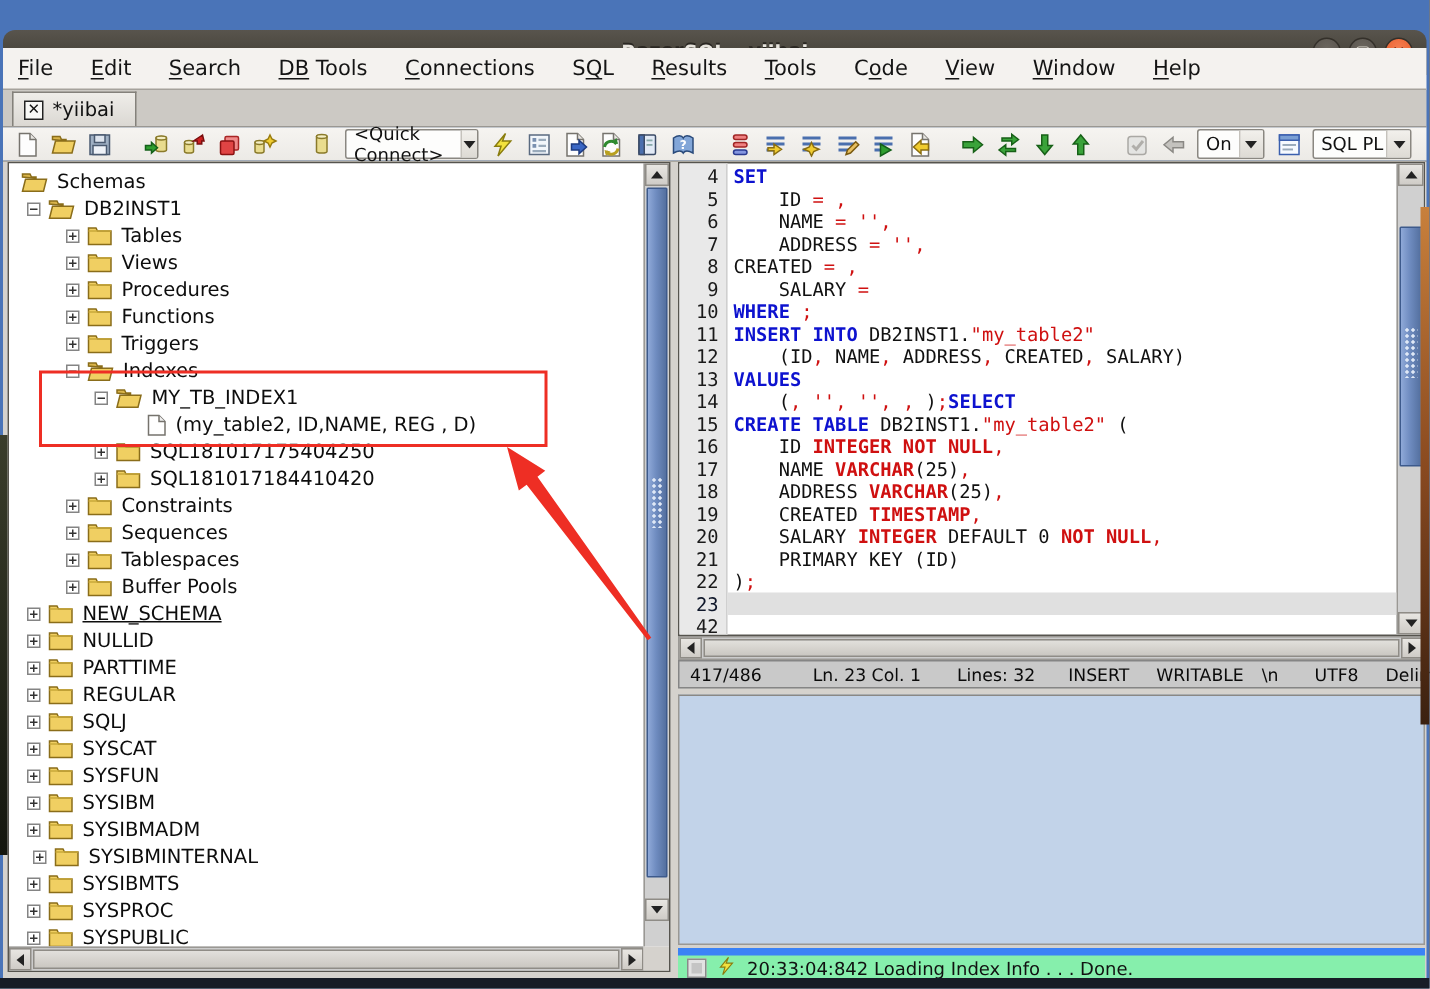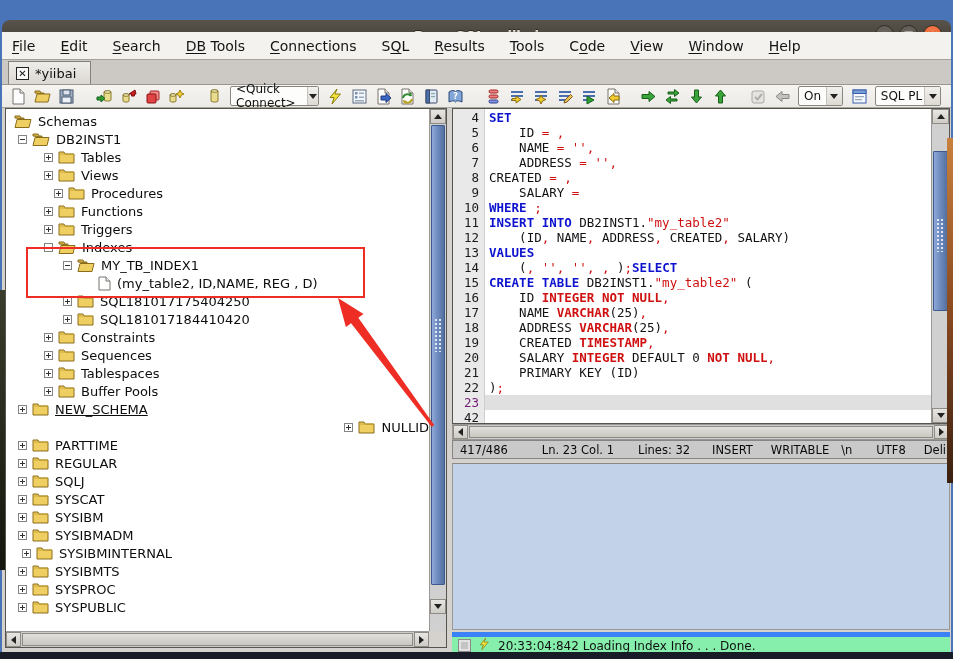--- a/index.html
+++ b/index.html
@@ -76,21 +76,21 @@
     background:linear-gradient(90deg,#8fa9d8,#6f8cc0 45%,#54709f); }
   .vthumb .grip { position:absolute; left:2px; right:2px; top:42%; height:34px;
     background-image:radial-gradient(#dfe8f6 1px, transparent 1.2px); background-size:4px 4px; }
   .hthumb { position:absolute; top:1px; bottom:1px; background:linear-gradient(#e2e0dc,#cac7c1); border:1px solid #8f8c86; }
 
   
   .right-panel { position:absolute; left:450px; top:0; width:498px; height:544px; }
   .editor { position:absolute; left:0; top:0; width:498px; height:316px; border:1px solid #56544e; background:#fff; display:flex; }
   .gutter { width:32px; background:#e9e9e9; border-right:1px solid #cfcfcf; font-family:"DejaVu Sans Mono",monospace;
     font-size:12.5px; color:#1a1a1a; text-align:right; padding:1px 5px 0 0; line-height:15px; flex:none; }
-  .gutter .cur { color:#701a75; }
+  .gutter .cur { color:#0f172a; }
   .code-area { flex:1; position:relative; font-family:"DejaVu Sans Mono",monospace; font-size:12.5px; line-height:15px;
     padding:1px 0 0 4px; overflow:hidden; white-space:pre; }
   .cline { height:15px; position:relative; z-index:1; }
   .cline.hl { background:#e0e0e0; margin-left:-4px; padding-left:4px; }
   .kw { color:#0d12cf; font-weight:bold; }
   .rd { color:#cf1010; }
   .rdb { color:#cf1010; font-weight:bold; }
   .pl { color:#111; }
   .ed-vscroll { width:18px; background:#d0d0d0; border-left:1px solid #9a9894; position:relative; flex:none; }
   .ed-hscroll { position:absolute; left:0; top:316px; width:498px; height:16px; background:#cccccc; border:1px solid #9a9894; }
@@ -372,21 +372,21 @@
                 <path d="M1 13.5L3 5.5h14l-2 8z" fill="#f0cf62" stroke="#8a6d1a"></path>
               </svg></span><span>DB2INST1</span></div>
           <div class="trow" style="padding-left: 38px;"><span class="texp plus"></span><span class="ticon"><svg width="17" height="15" viewBox="0 0 17 15">
                 <path d="M1 4V2h5l1 2h9v9H1z" fill="#f0cf62" stroke="#8a6d1a"></path>
                 <path d="M1 4h15" stroke="#c9a83a"></path>
               </svg></span><span>Tables</span></div>
           <div class="trow" style="padding-left: 38px;"><span class="texp plus"></span><span class="ticon"><svg width="17" height="15" viewBox="0 0 17 15">
                 <path d="M1 4V2h5l1 2h9v9H1z" fill="#f0cf62" stroke="#8a6d1a"></path>
                 <path d="M1 4h15" stroke="#c9a83a"></path>
               </svg></span><span>Views</span></div>
-          <div class="trow" style="padding-left: 48px;"><span class="texp plus"></span><span class="ticon"><svg width="17" height="15" viewBox="0 0 17 15">
+          <div class="trow" style="padding-left: 38px;"><span class="texp plus"></span><span class="ticon"><svg width="17" height="15" viewBox="0 0 17 15">
                 <path d="M1 4V2h5l1 2h9v9H1z" fill="#f0cf62" stroke="#8a6d1a"></path>
                 <path d="M1 4h15" stroke="#c9a83a"></path>
               </svg></span><span>Procedures</span></div>
           <div class="trow" style="padding-left: 38px;"><span class="texp plus"></span><span class="ticon"><svg width="17" height="15" viewBox="0 0 17 15">
                 <path d="M1 4V2h5l1 2h9v9H1z" fill="#f0cf62" stroke="#8a6d1a"></path>
                 <path d="M1 4h15" stroke="#c9a83a"></path>
               </svg></span><span>Functions</span></div>
           <div class="trow" style="padding-left: 38px;"><span class="texp plus"></span><span class="ticon"><svg width="17" height="15" viewBox="0 0 17 15">
                 <path d="M1 4V2h5l1 2h9v9H1z" fill="#f0cf62" stroke="#8a6d1a"></path>
                 <path d="M1 4h15" stroke="#c9a83a"></path>
@@ -424,40 +424,44 @@
                 <path d="M1 4h15" stroke="#c9a83a"></path>
               </svg></span><span>Tablespaces</span></div>
           <div class="trow" style="padding-left: 38px;"><span class="texp plus"></span><span class="ticon"><svg width="17" height="15" viewBox="0 0 17 15">
                 <path d="M1 4V2h5l1 2h9v9H1z" fill="#f0cf62" stroke="#8a6d1a"></path>
                 <path d="M1 4h15" stroke="#c9a83a"></path>
               </svg></span><span>Buffer Pools</span></div>
           <div class="trow" style="padding-left: 12px; text-decoration: underline;"><span class="texp plus"></span><span class="ticon"><svg width="17" height="15" viewBox="0 0 17 15">
                 <path d="M1 4V2h5l1 2h9v9H1z" fill="#f0cf62" stroke="#8a6d1a"></path>
                 <path d="M1 4h15" stroke="#c9a83a"></path>
               </svg></span><span>NEW_SCHEMA</span></div>
-          <div class="trow" style="padding-left: 12px; justify-content: flex-end;"><span class="texp plus"></span><span class="ticon"><svg width="17" height="15" viewBox="0 0 17 15">
+          <div class="trow" style="padding-left: 12px;"><span class="texp plus"></span><span class="ticon"><svg width="17" height="15" viewBox="0 0 17 15">
                 <path d="M1 4V2h5l1 2h9v9H1z" fill="#f0cf62" stroke="#8a6d1a"></path>
                 <path d="M1 4h15" stroke="#c9a83a"></path>
               </svg></span><span>NULLID</span></div>
           <div class="trow" style="padding-left: 12px;"><span class="texp plus"></span><span class="ticon"><svg width="17" height="15" viewBox="0 0 17 15">
                 <path d="M1 4V2h5l1 2h9v9H1z" fill="#f0cf62" stroke="#8a6d1a"></path>
                 <path d="M1 4h15" stroke="#c9a83a"></path>
               </svg></span><span>PARTTIME</span></div>
           <div class="trow" style="padding-left: 12px;"><span class="texp plus"></span><span class="ticon"><svg width="17" height="15" viewBox="0 0 17 15">
                 <path d="M1 4V2h5l1 2h9v9H1z" fill="#f0cf62" stroke="#8a6d1a"></path>
                 <path d="M1 4h15" stroke="#c9a83a"></path>
               </svg></span><span>REGULAR</span></div>
           <div class="trow" style="padding-left: 12px;"><span class="texp plus"></span><span class="ticon"><svg width="17" height="15" viewBox="0 0 17 15">
                 <path d="M1 4V2h5l1 2h9v9H1z" fill="#f0cf62" stroke="#8a6d1a"></path>
                 <path d="M1 4h15" stroke="#c9a83a"></path>
               </svg></span><span>SQLJ</span></div>
           <div class="trow" style="padding-left: 12px;"><span class="texp plus"></span><span class="ticon"><svg width="17" height="15" viewBox="0 0 17 15">
                 <path d="M1 4V2h5l1 2h9v9H1z" fill="#f0cf62" stroke="#8a6d1a"></path>
                 <path d="M1 4h15" stroke="#c9a83a"></path>
               </svg></span><span>SYSCAT</span></div>
+          <div class="trow" style="padding-left: 12px;"><span class="texp plus"></span><span class="ticon"><svg width="17" height="15" viewBox="0 0 17 15">
+                <path d="M1 4V2h5l1 2h9v9H1z" fill="#f0cf62" stroke="#8a6d1a"></path>
+                <path d="M1 4h15" stroke="#c9a83a"></path>
+              </svg></span><span>SYSFUN</span></div>
           <div class="trow" style="padding-left: 12px;"><span class="texp plus"></span><span class="ticon"><svg width="17" height="15" viewBox="0 0 17 15">
                 <path d="M1 4V2h5l1 2h9v9H1z" fill="#f0cf62" stroke="#8a6d1a"></path>
                 <path d="M1 4h15" stroke="#c9a83a"></path>
               </svg></span><span>SYSIBM</span></div>
           <div class="trow" style="padding-left: 12px;"><span class="texp plus"></span><span class="ticon"><svg width="17" height="15" viewBox="0 0 17 15">
                 <path d="M1 4V2h5l1 2h9v9H1z" fill="#f0cf62" stroke="#8a6d1a"></path>
                 <path d="M1 4h15" stroke="#c9a83a"></path>
               </svg></span><span>SYSIBMADM</span></div>
           <div class="trow" style="padding-left: 16px;"><span class="texp plus"></span><span class="ticon"><svg width="17" height="15" viewBox="0 0 17 15">
                 <path d="M1 4V2h5l1 2h9v9H1z" fill="#f0cf62" stroke="#8a6d1a"></path>

